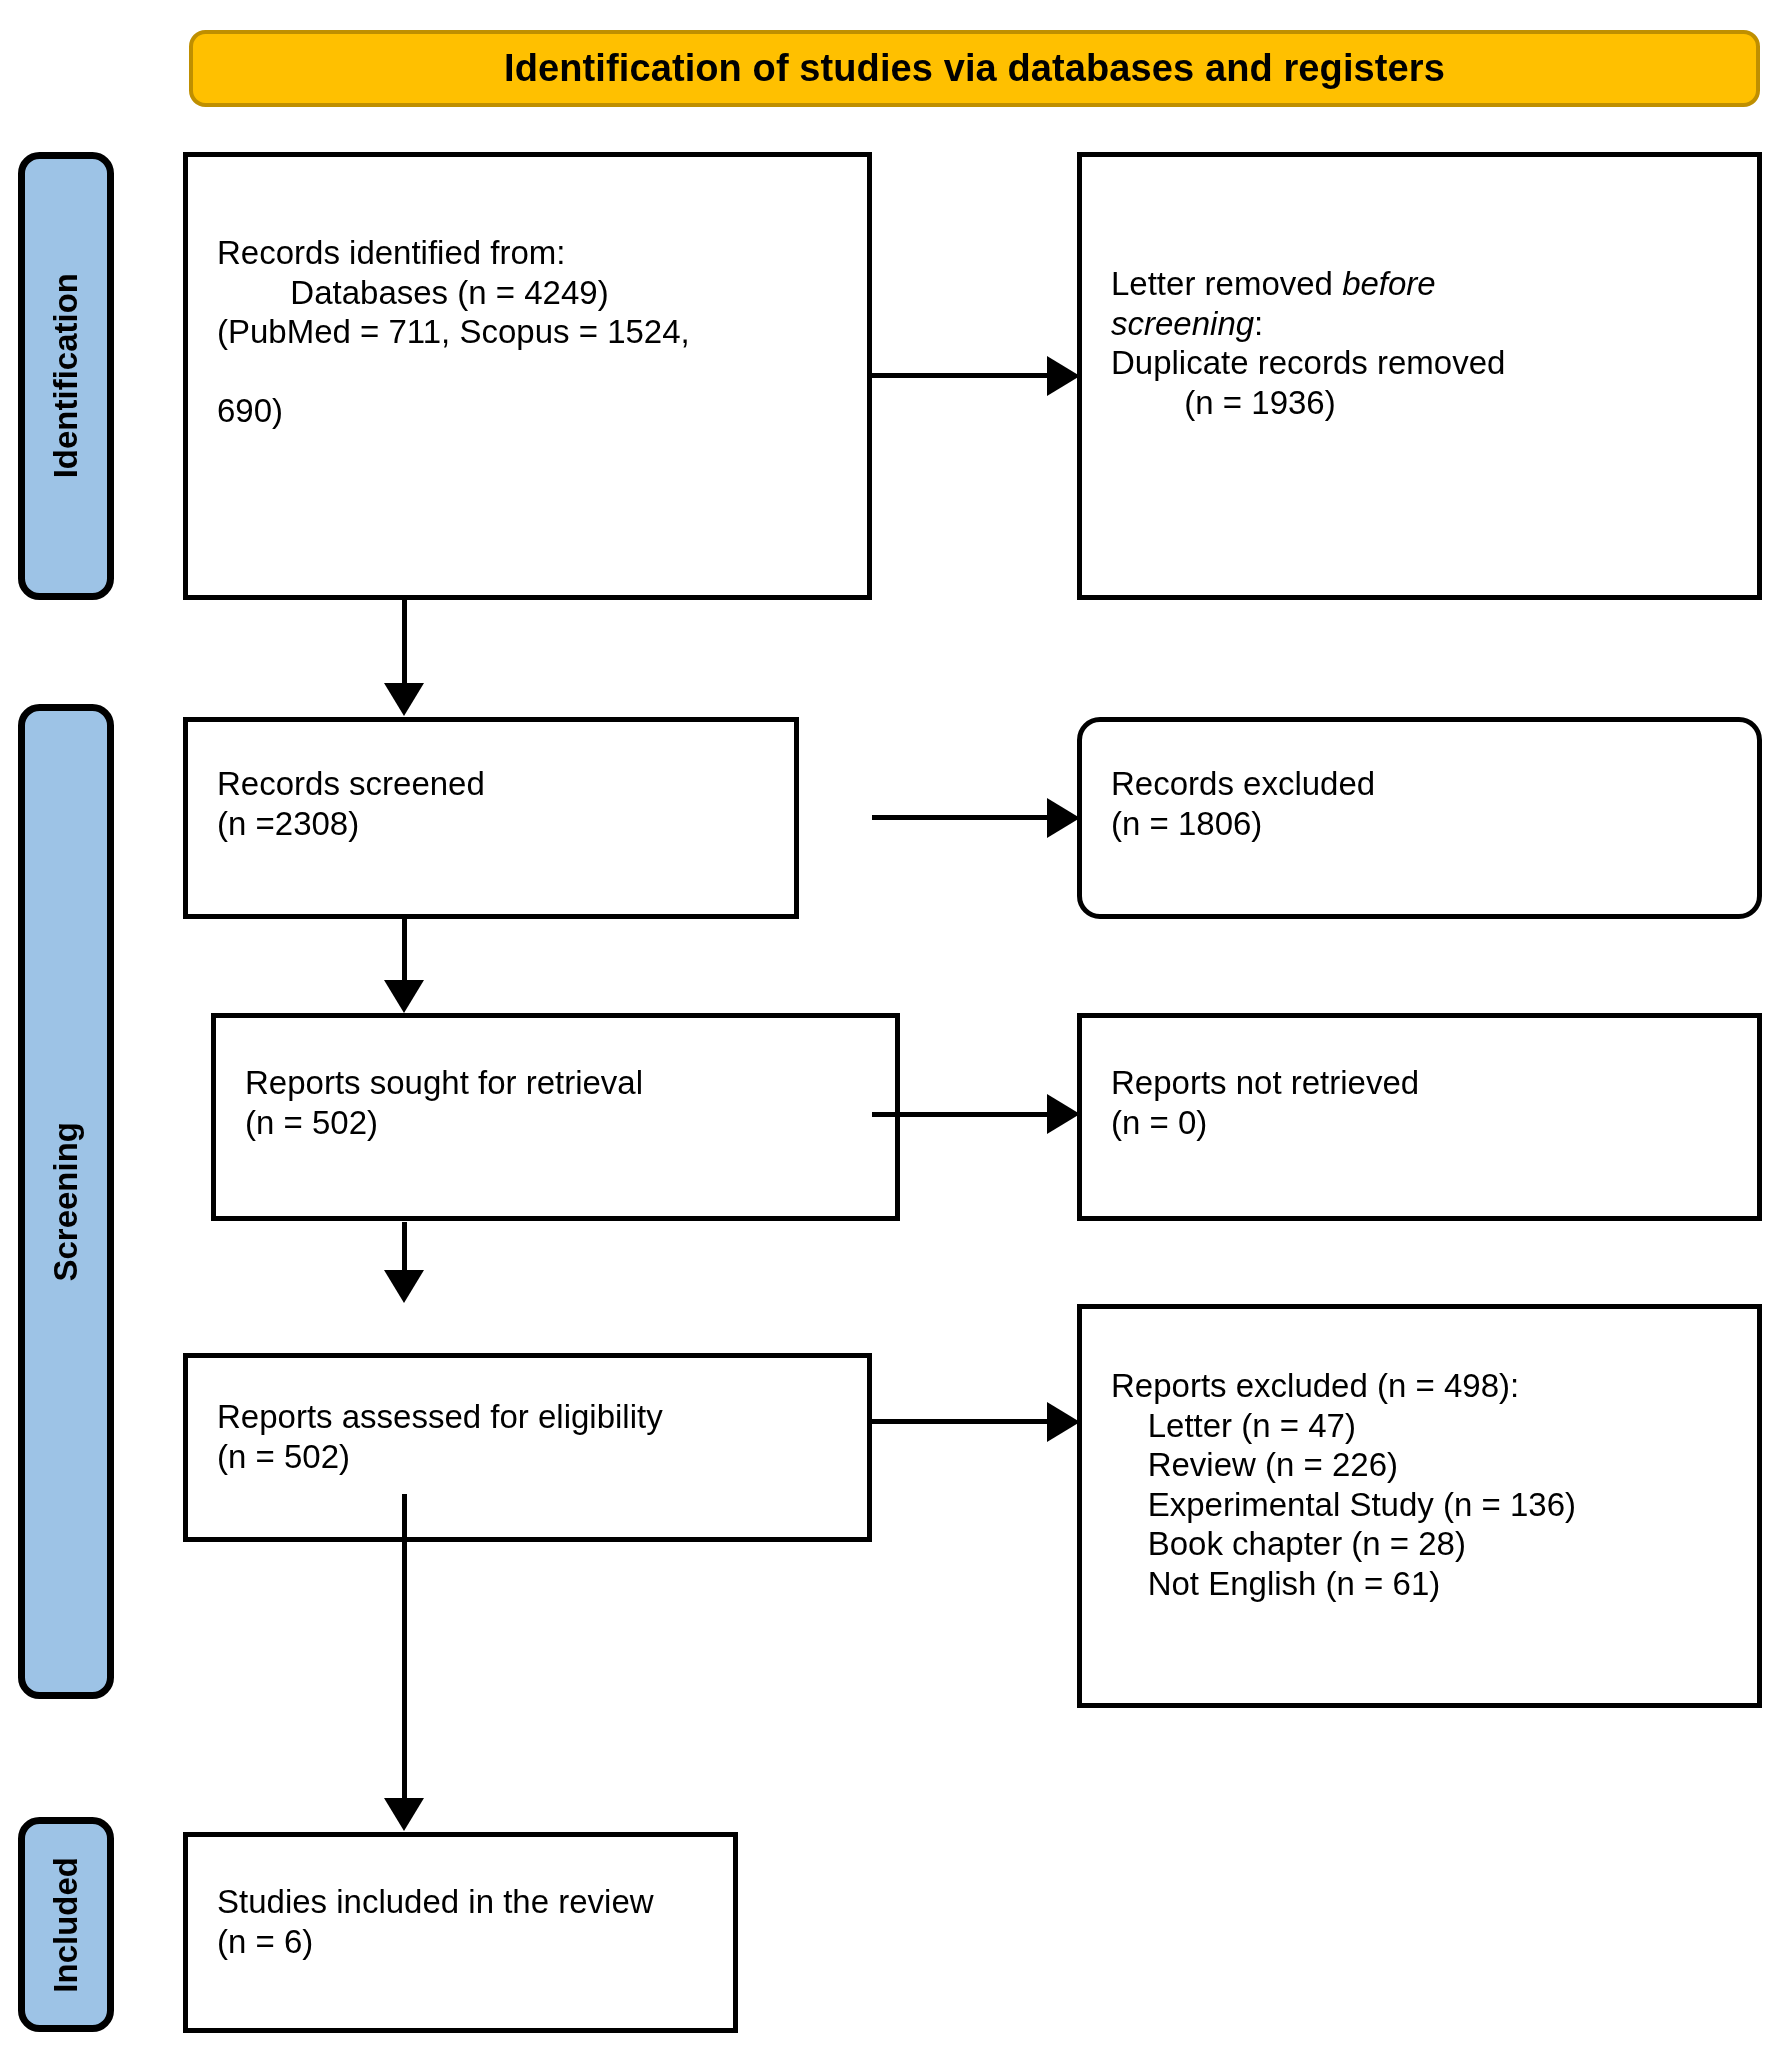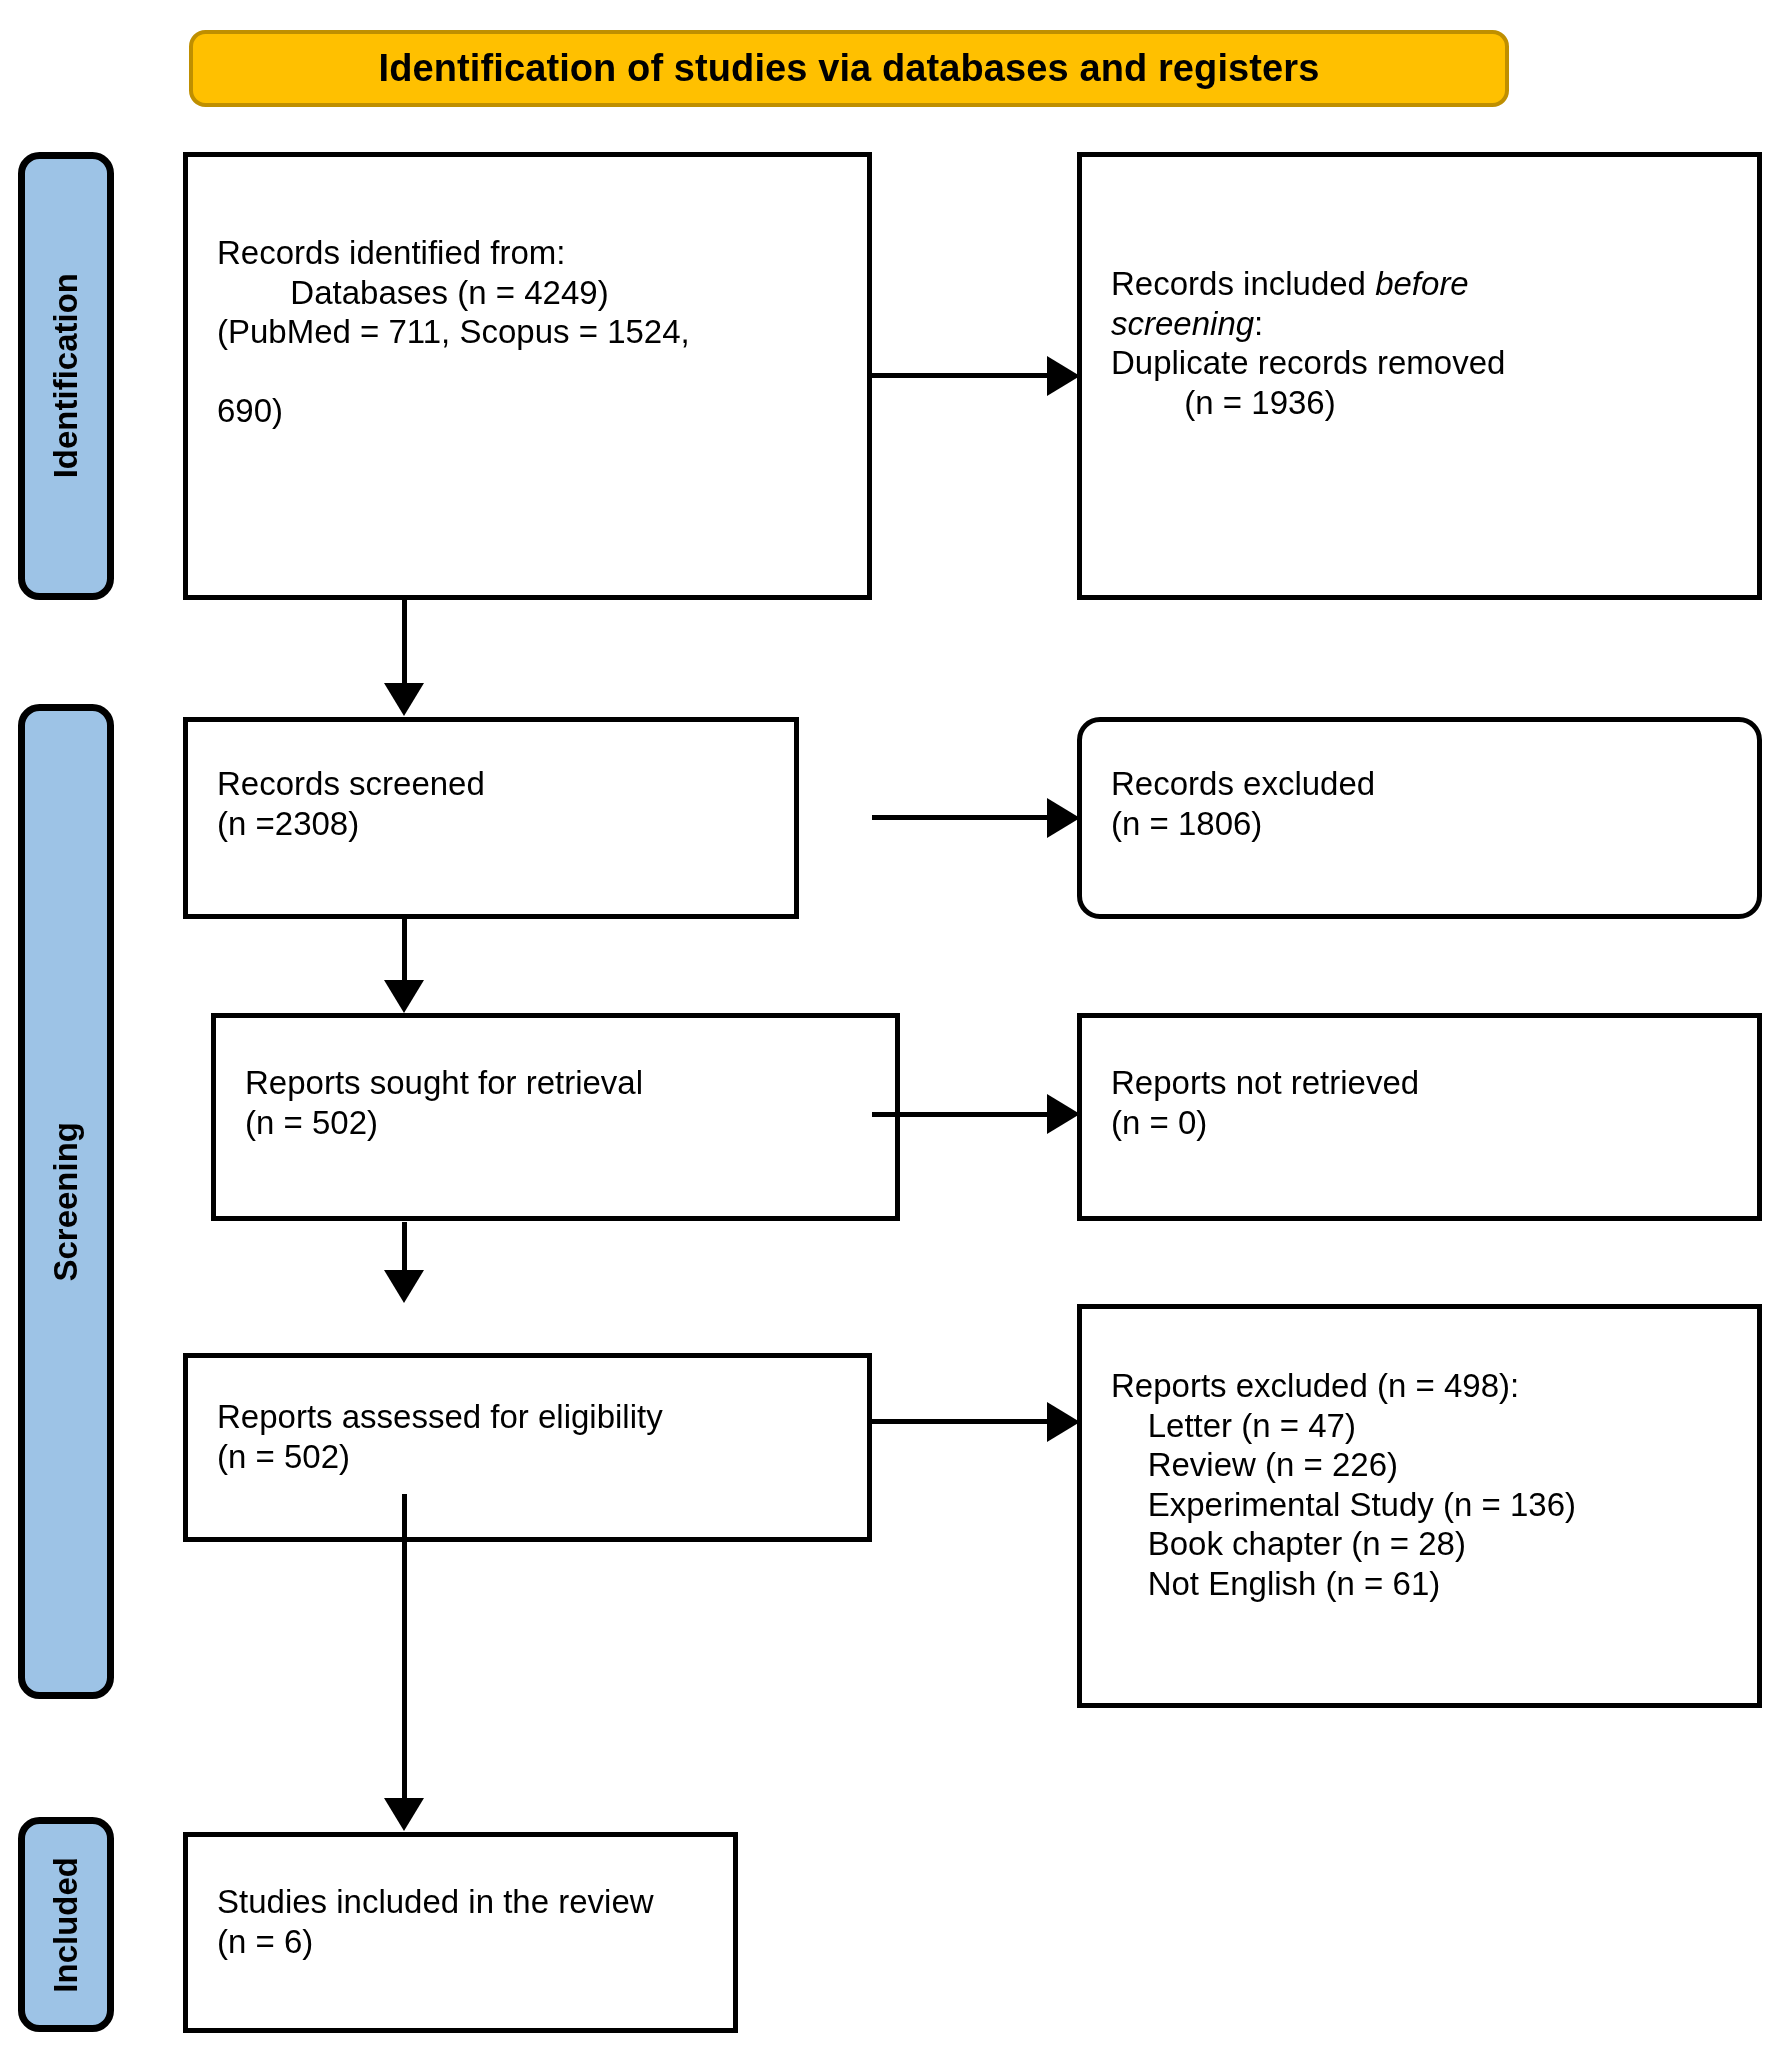--- a/index.html
+++ b/index.html
@@ -16,21 +16,21 @@
     height: 2066px;
     background: #ffffff;
     overflow: hidden;
   }
 
   
   #header-banner {
     position: absolute;
     left: 189px;
     top: 30px;
-    width: 1320px;
+    width: 1571px;
     height: 77px;
     background: #FFC000;
     border: 4.4px solid #BF8F00;
     border-radius: 16.4px;
     box-sizing: border-box;
     display: flex;
     align-items: center;
     justify-content: center;
   }
   #header-banner .banner-text {
@@ -191,21 +191,21 @@
   </div>
   <div id="stage-included" class="stage-pill">
     <span class="stage-label">Included</span>
   </div>
 
   <div id="box-records-identified" class="flow-box">
     <div class="box-text"><span>Records identified from:</span><br><span>        Databases (n = 4249)</span><br><span>(PubMed = 711, Scopus = 1524,</span><br><br><span>690)</span></div>
   </div>
 
   <div id="box-records-removed" class="flow-box">
-    <div class="box-text"><span>Records included </span><em>before</em><br><em>screening</em><span>:</span><br><span>Duplicate records removed</span><br><span>        (n = 1936)</span></div>
+    <div class="box-text"><span>Letter removed </span><em>before</em><br><em>screening</em><span>:</span><br><span>Duplicate records removed</span><br><span>        (n = 1936)</span></div>
   </div>
 
   <div id="box-records-screened" class="flow-box">
     <div class="box-text"><span>Records screened</span><br><span>(n =2308)</span></div>
   </div>
 
   <div id="box-records-excluded" class="flow-box">
     <div class="box-text"><span>Records excluded</span><br><span>(n = 1806)</span></div>
   </div>
 

